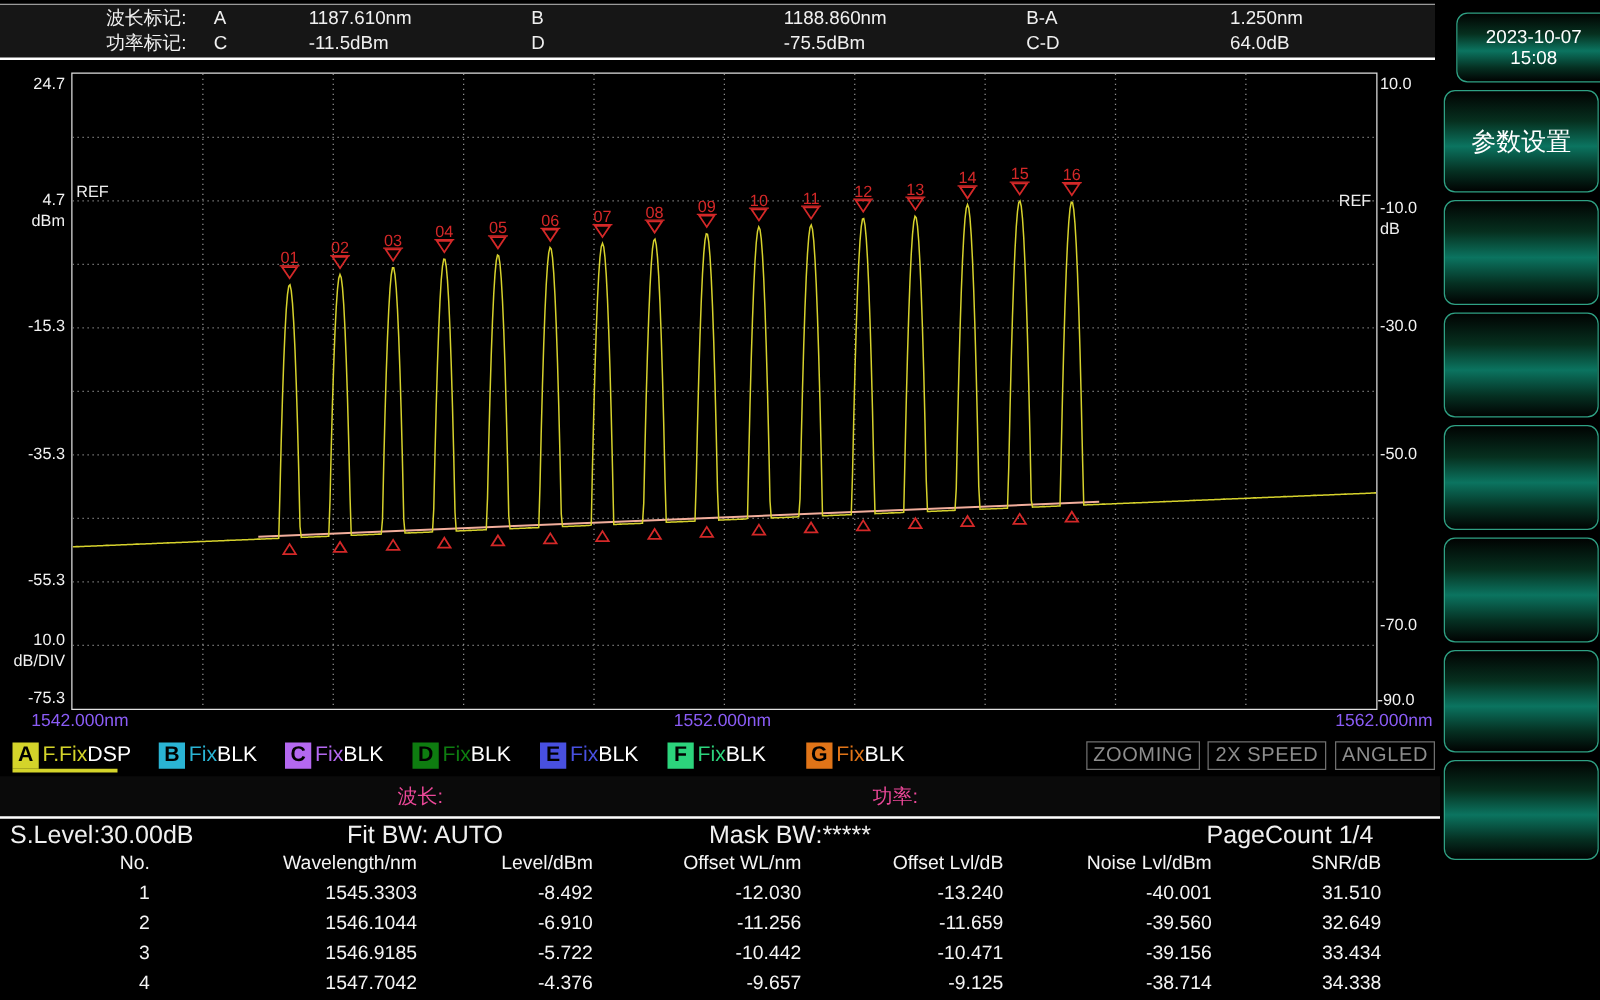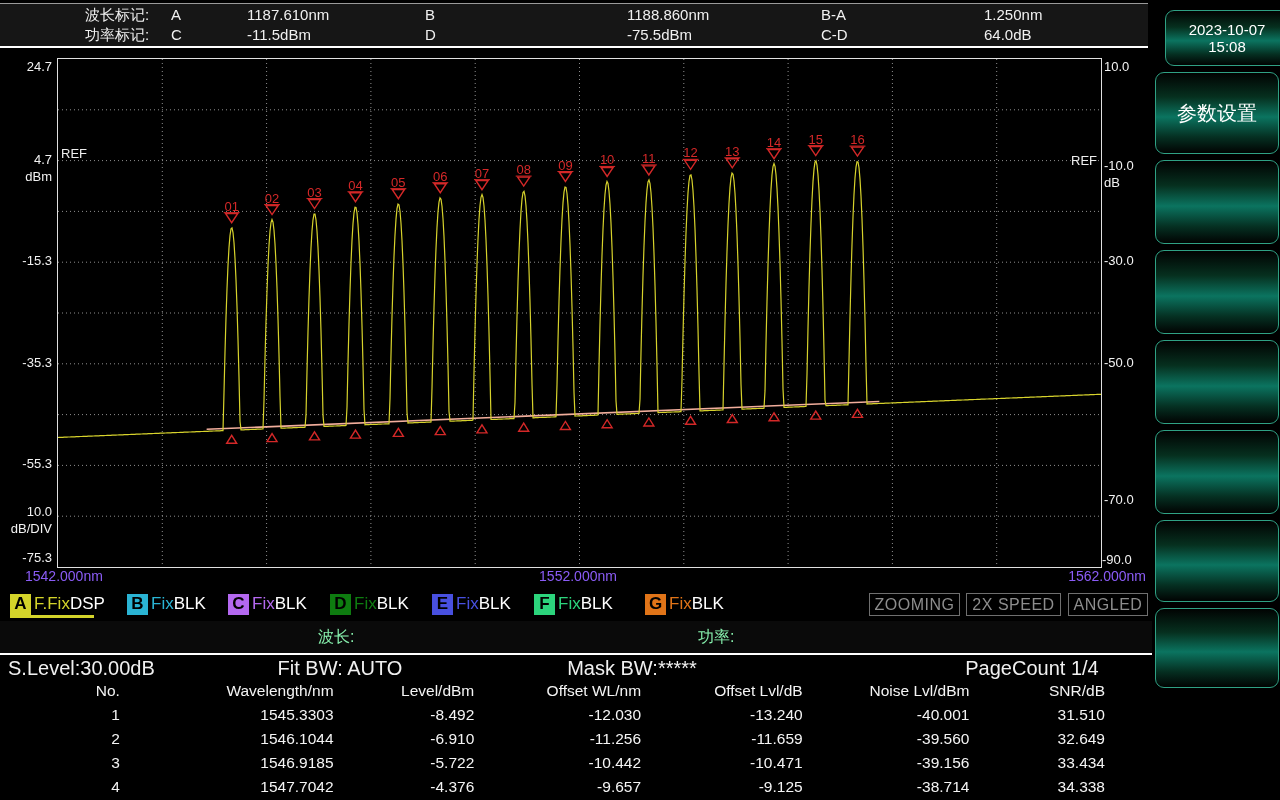--- a/index.html
+++ b/index.html
@@ -32,21 +32,21 @@
   
   #legendrow{left:0;top:591px;width:1152px;height:28px;background:#000;}
   .lgrp{position:absolute;top:1px;height:24px;display:flex;align-items:center;font-size:17px;white-space:nowrap;}
   .lbox{display:inline-flex;align-items:center;justify-content:center;width:21px;height:21px;
         color:#000;font-weight:bold;font-size:17px;margin-right:3px;}
   .indic{position:absolute;top:2px;height:21px;border:1px solid #6f6f6f;color:#8d8d8d;
          font-size:16px;line-height:21px;text-align:center;letter-spacing:.5px;}
 
   
   #markerrow{left:0;top:621px;width:1152px;height:32px;background:#0a0a0a;border-bottom:2px solid #fff;}
-  #markerrow span{position:absolute;top:6px;font-size:16px;color:#86efac;}
+  #markerrow span{position:absolute;top:6px;font-size:16px;color:#ec4899;}
   #statusrow{left:0;top:657px;width:1152px;height:20px;font-size:20px;white-space:nowrap;}
   #statusrow span{position:absolute;top:0;}
   .ctr{transform:translateX(-50%);}
 
   
   #restable{left:0;top:679px;width:1105px;border-collapse:collapse;font-size:15.5px;color:#f4f4f4;}
   #restable td,#restable th{padding:0;height:24px;font-weight:normal;text-align:right;white-space:nowrap;}
 </style>
 </head>
 <body>

